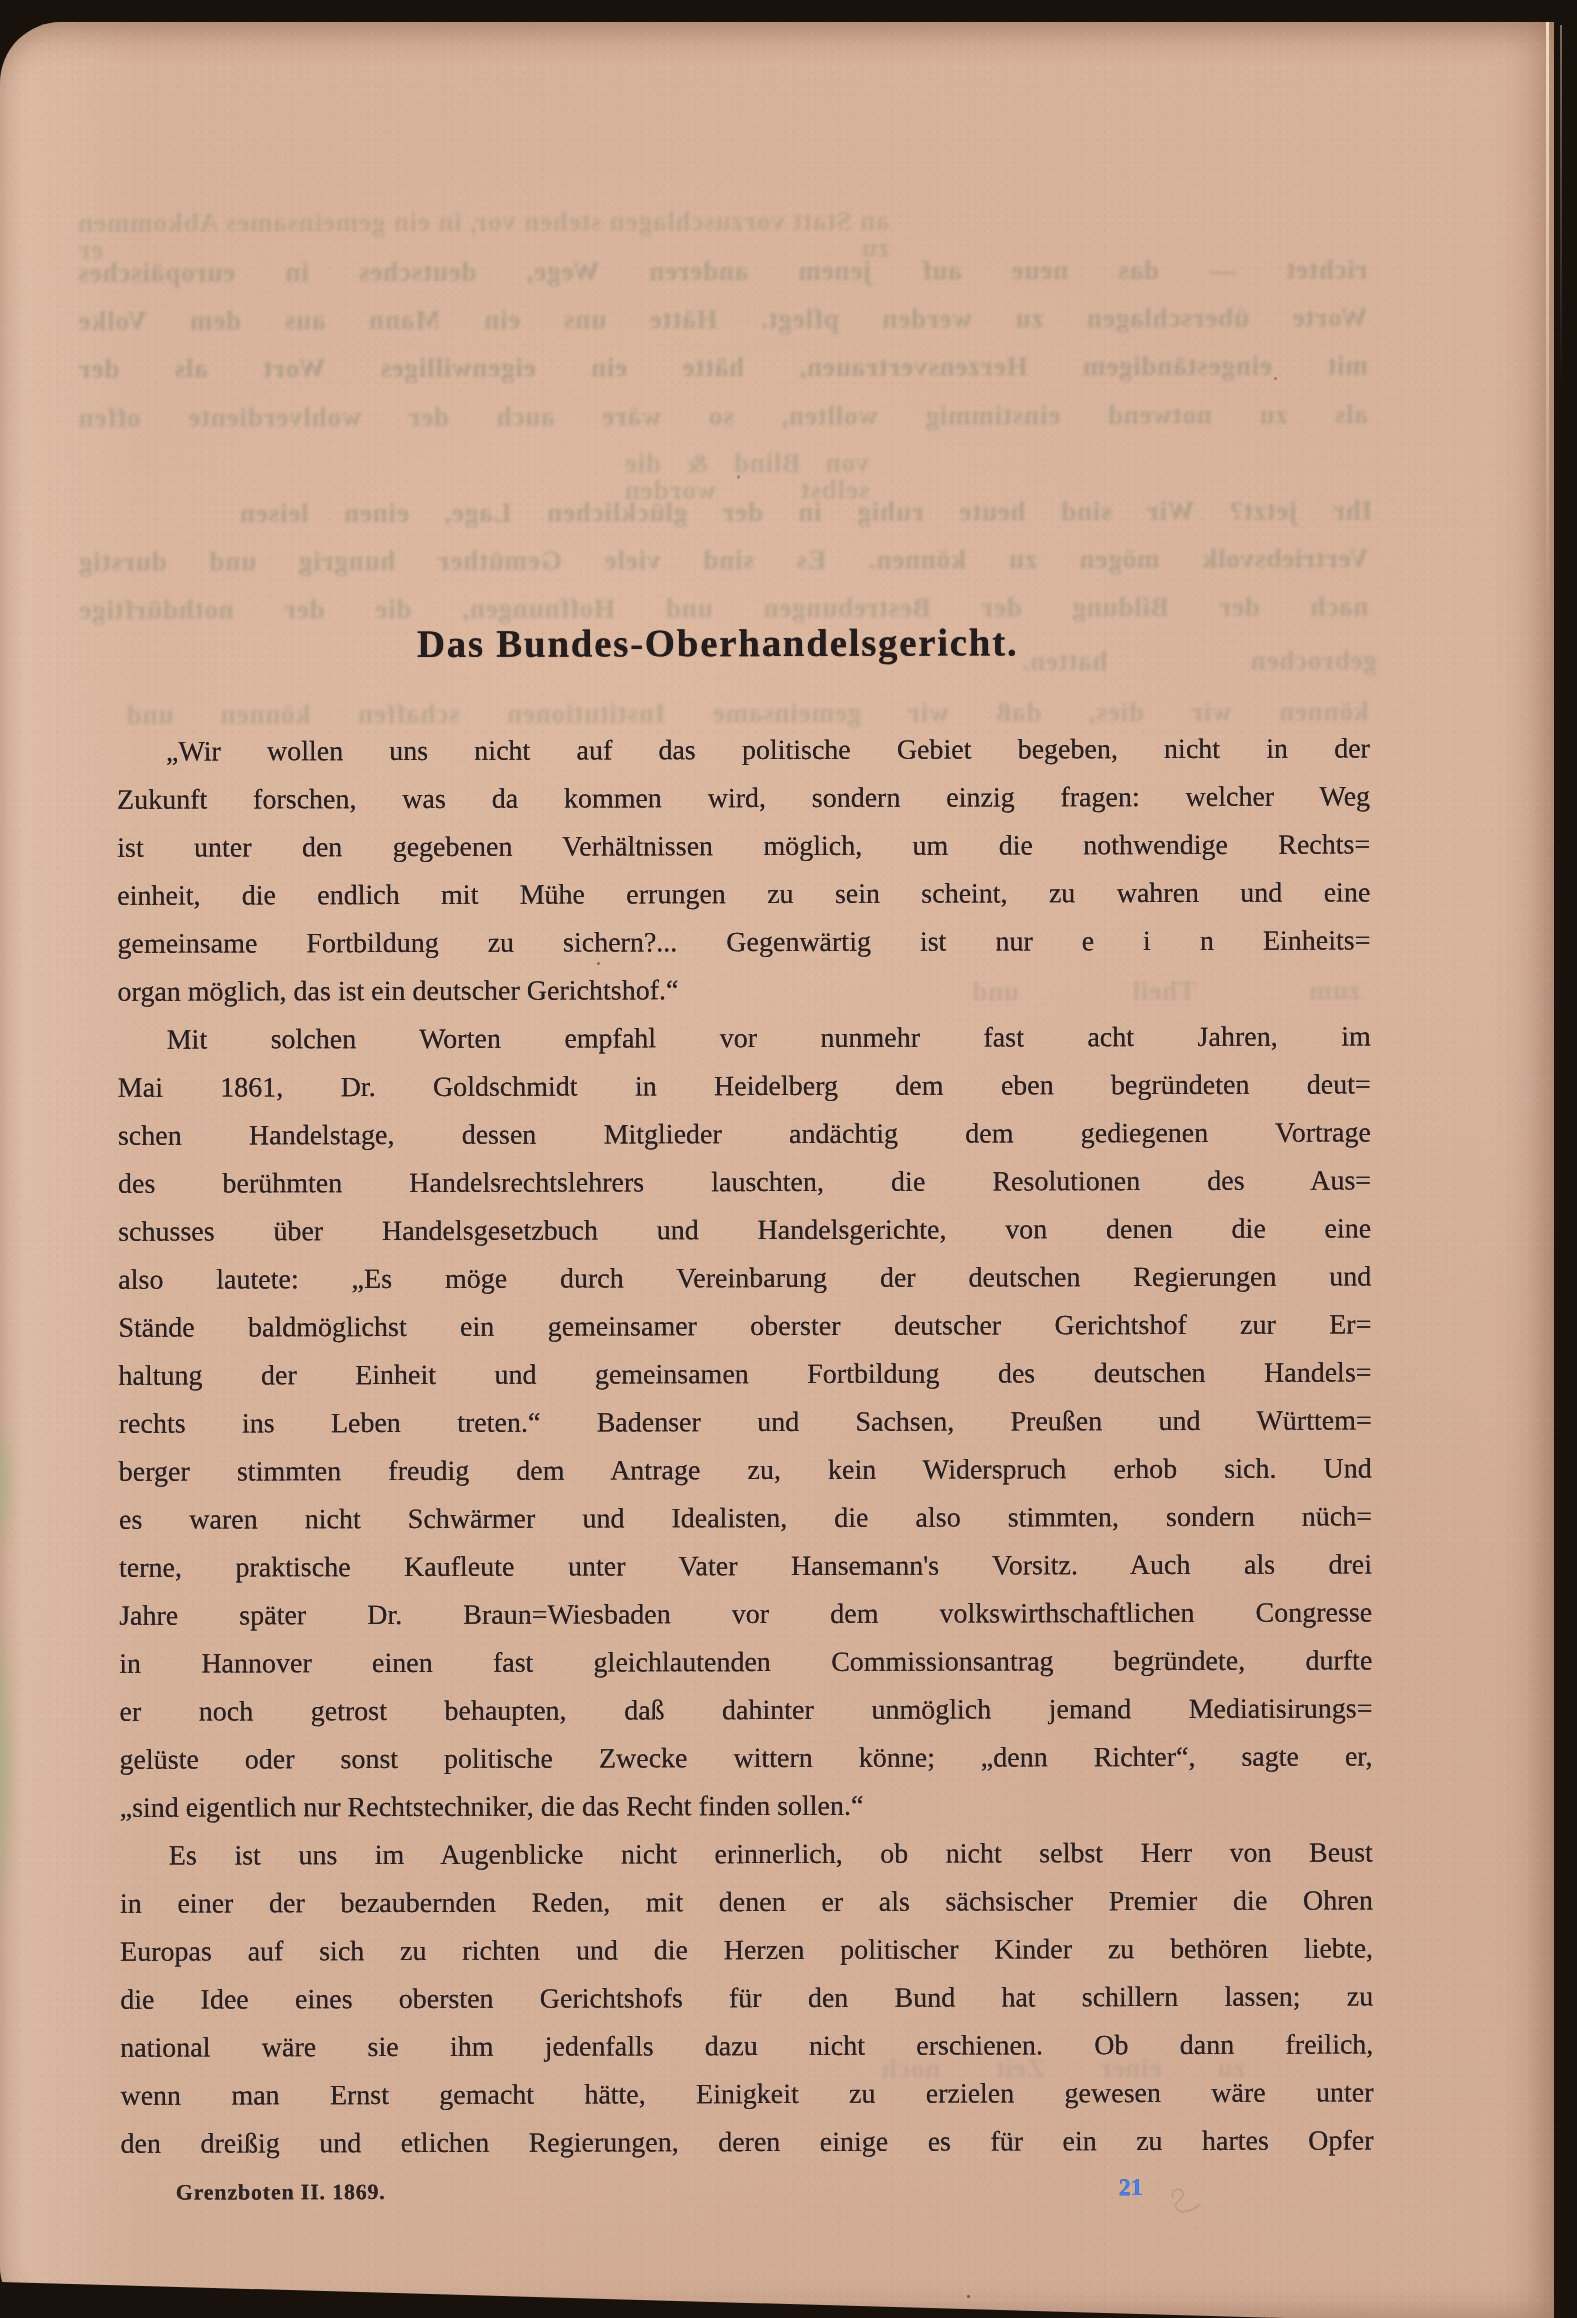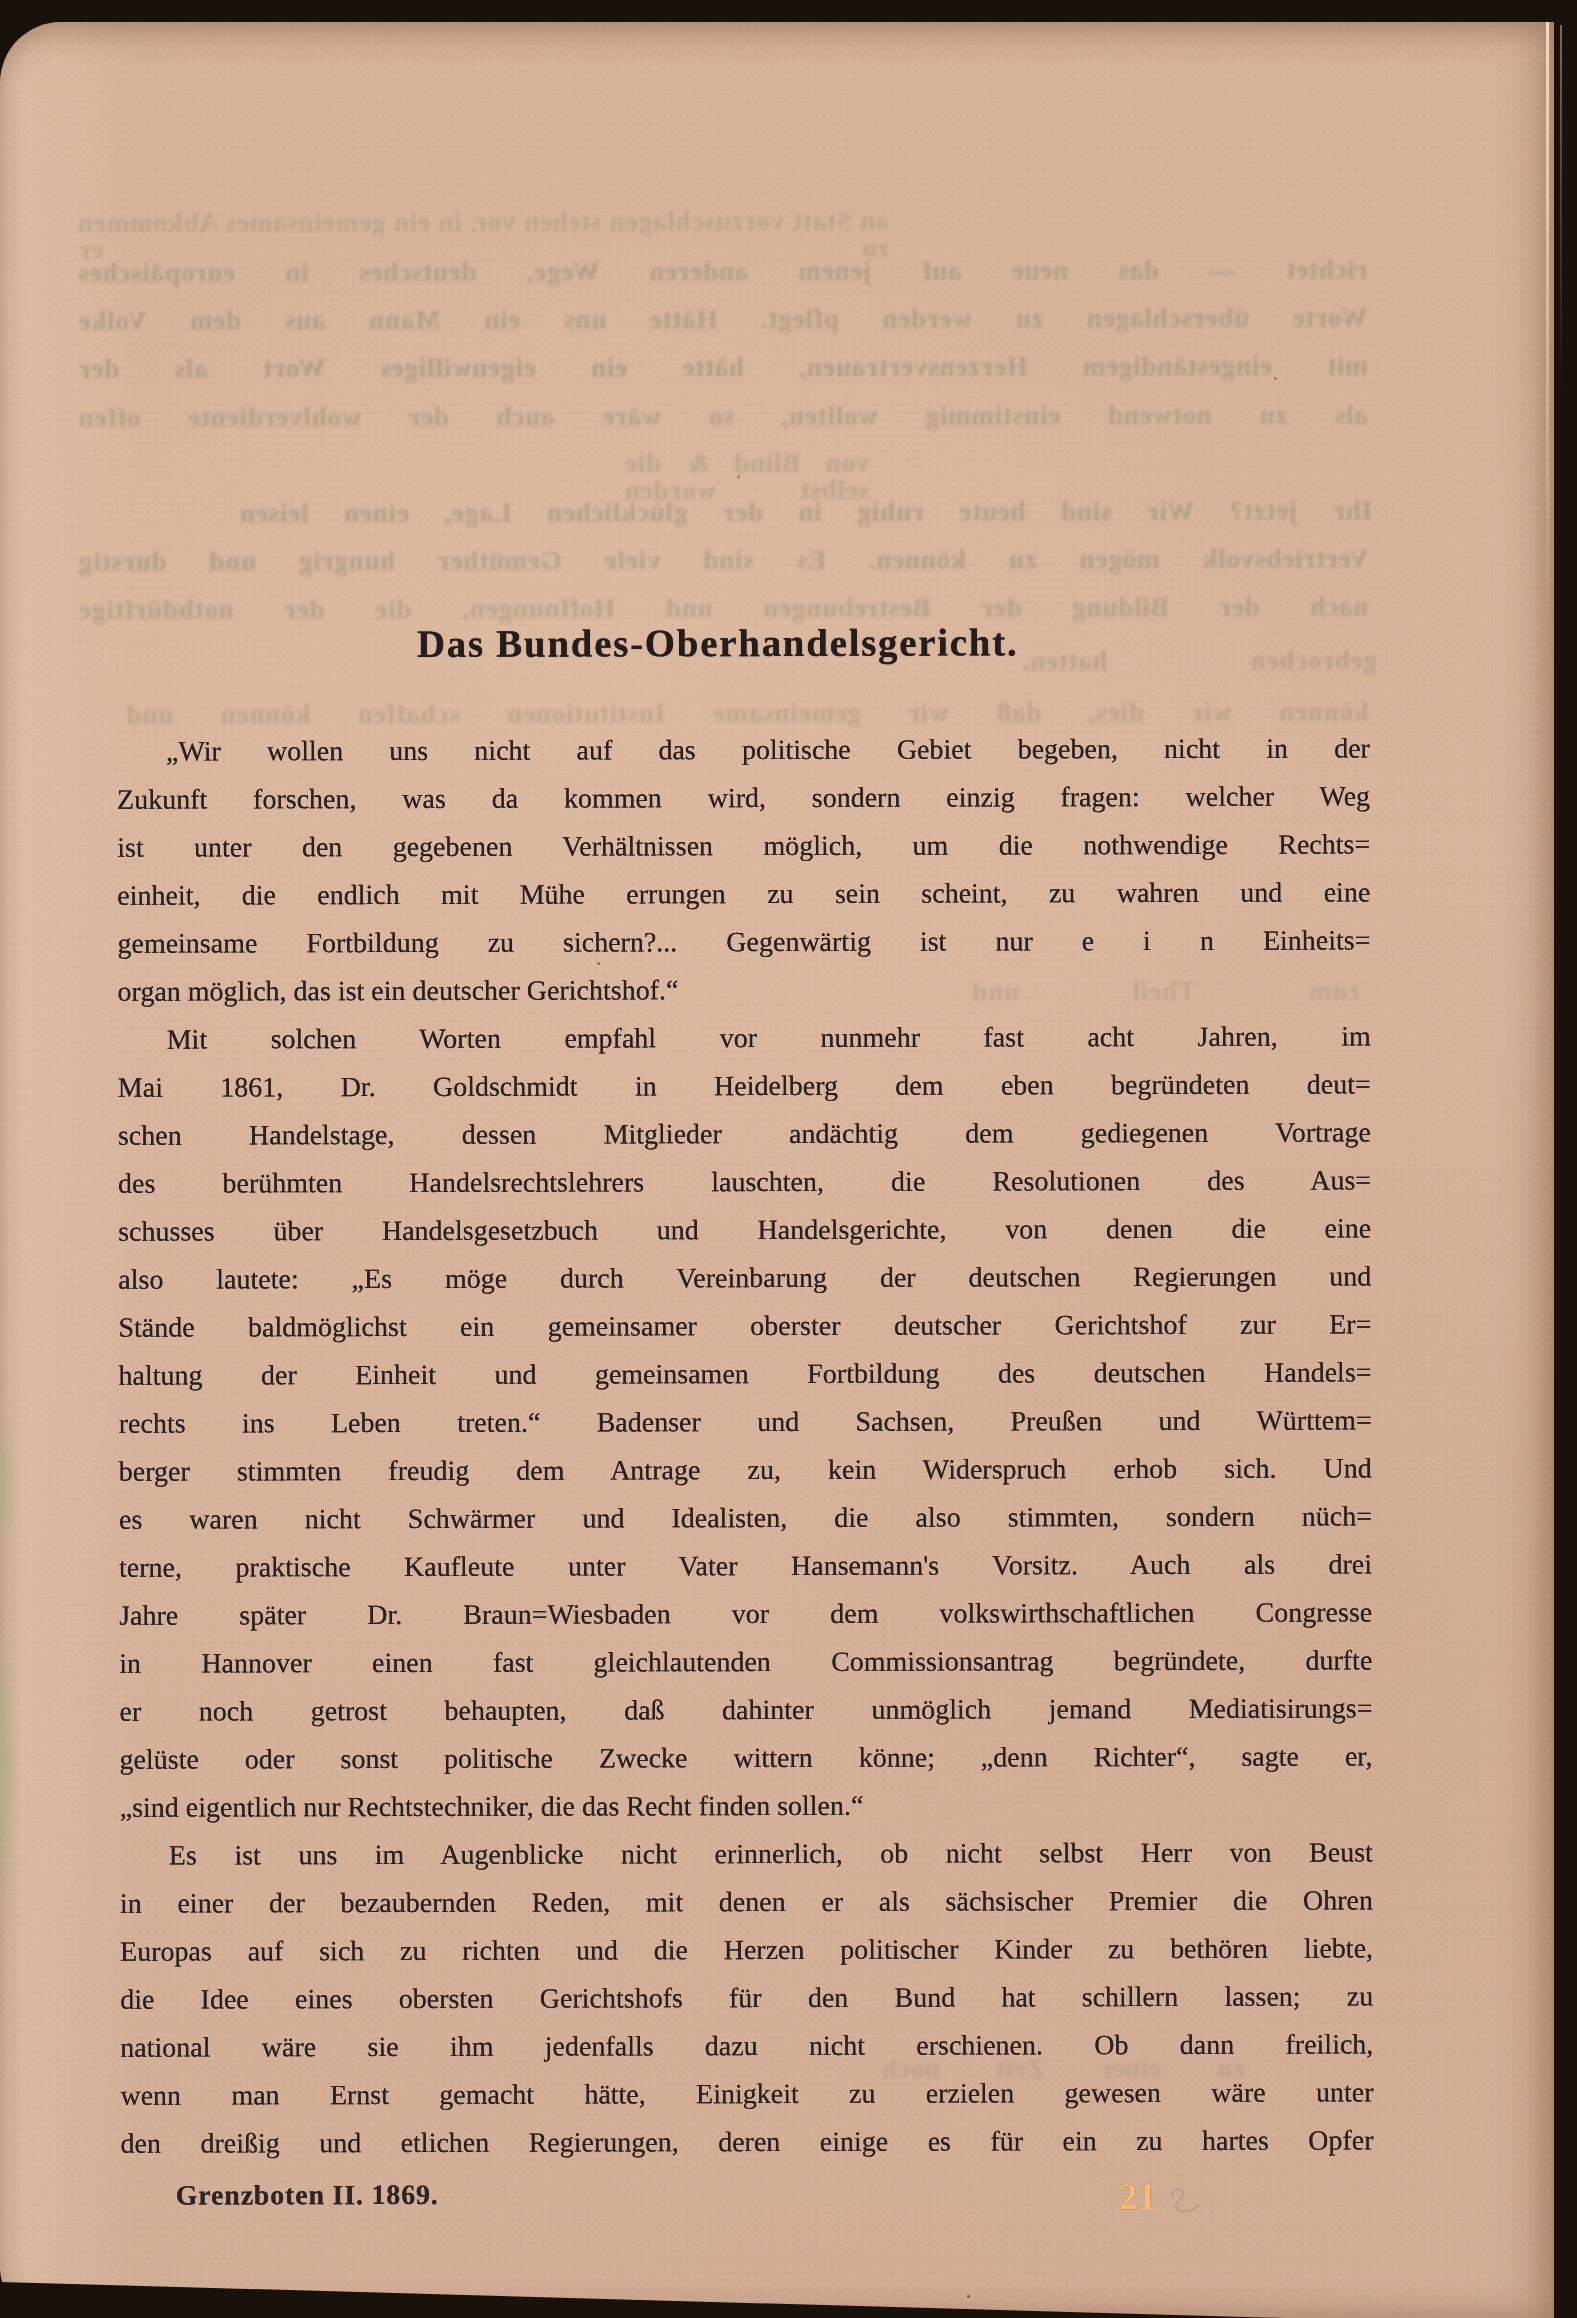--- a/index.html
+++ b/index.html
@@ -51,26 +51,26 @@
   }
   .body-block{position:absolute;left:118px;top:726px;width:1253px;}
   .line{
     height:48px;line-height:48px;font-size:28px;color:#282124;
     text-align:justify;text-align-last:justify;
     text-shadow:0 0 0.6px rgba(44,30,28,.9);
   }
   .line.ind{text-indent:49px;}
   .line.flush{text-align-last:left;}
   .footer-journal{
-    position:absolute;left:173px;top:2178px;font-size:28px;font-weight:bold;
+    position:absolute;left:173px;top:2178px;font-size:22px;font-weight:bold;
     color:#2c2425;letter-spacing:0.8px;text-shadow:0 0 0.6px rgba(44,30,28,.85);
   }
   .footer-page{
-    position:absolute;left:1116px;top:2175px;font-size:38px;font-weight:bold;
-    color:#fdba74;text-shadow:0 0 0.6px rgba(44,30,28,.85);
+    position:absolute;left:1116px;top:2175px;font-size:24px;font-weight:bold;
+    color:#3b82f6;text-shadow:0 0 0.6px rgba(44,30,28,.85);
   }
   .squiggle{position:absolute;left:1165px;top:2187px;opacity:.45;}
   
   .ghost{
     position:absolute;transform:scaleX(-1);filter:blur(1.8px);
     color:#5e6c60;font-size:27px;line-height:1;
     text-align:justify;text-align-last:justify;pointer-events:none;
     font-weight:bold;letter-spacing:0.8px;
   }
   

